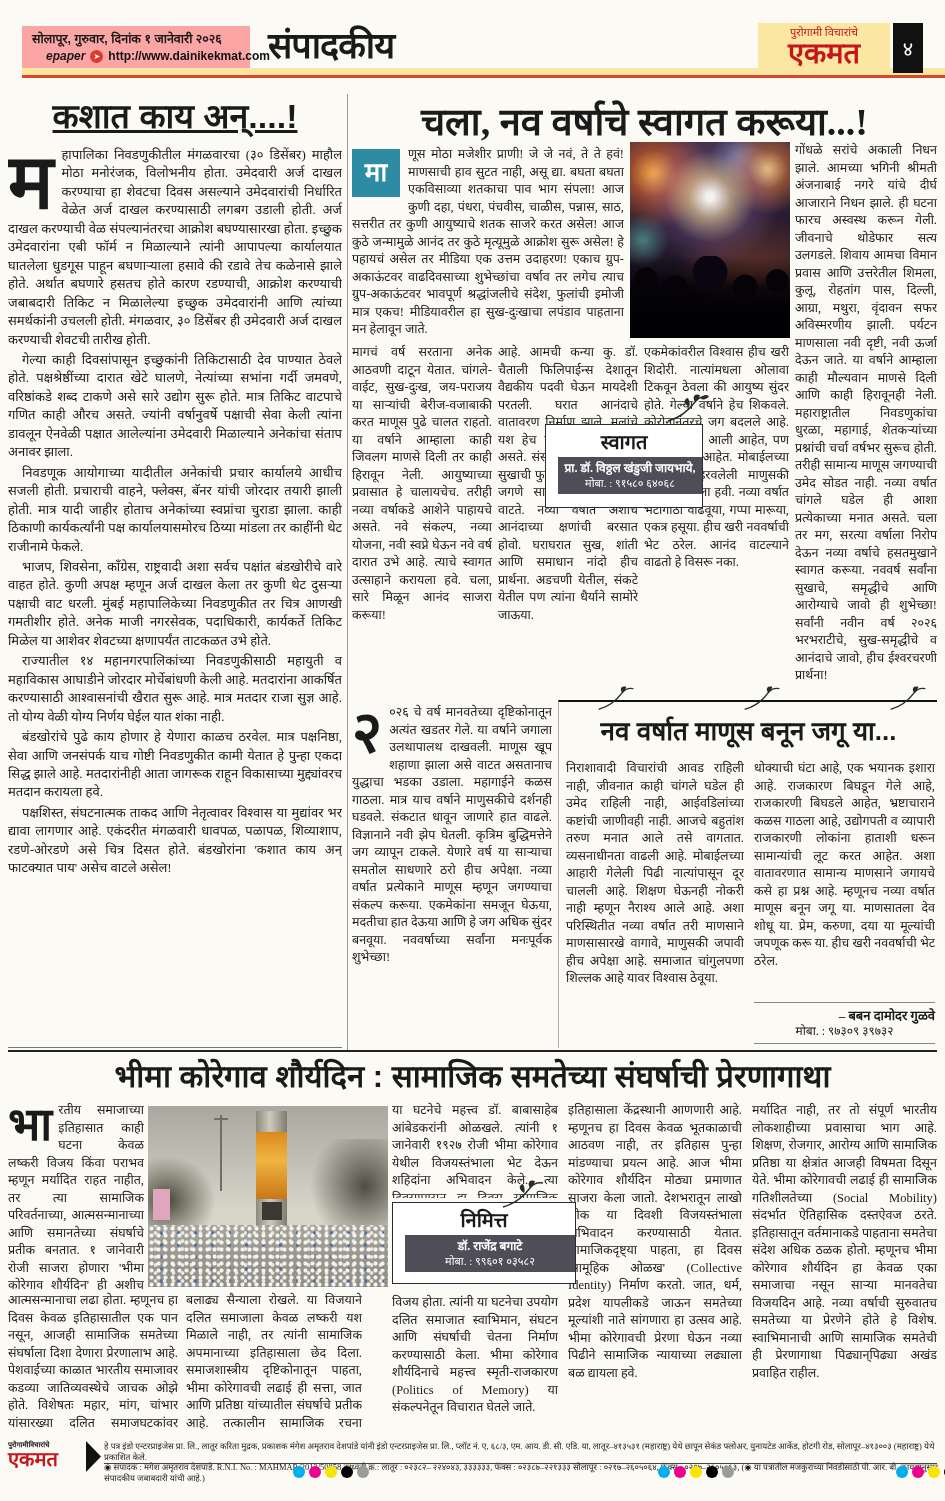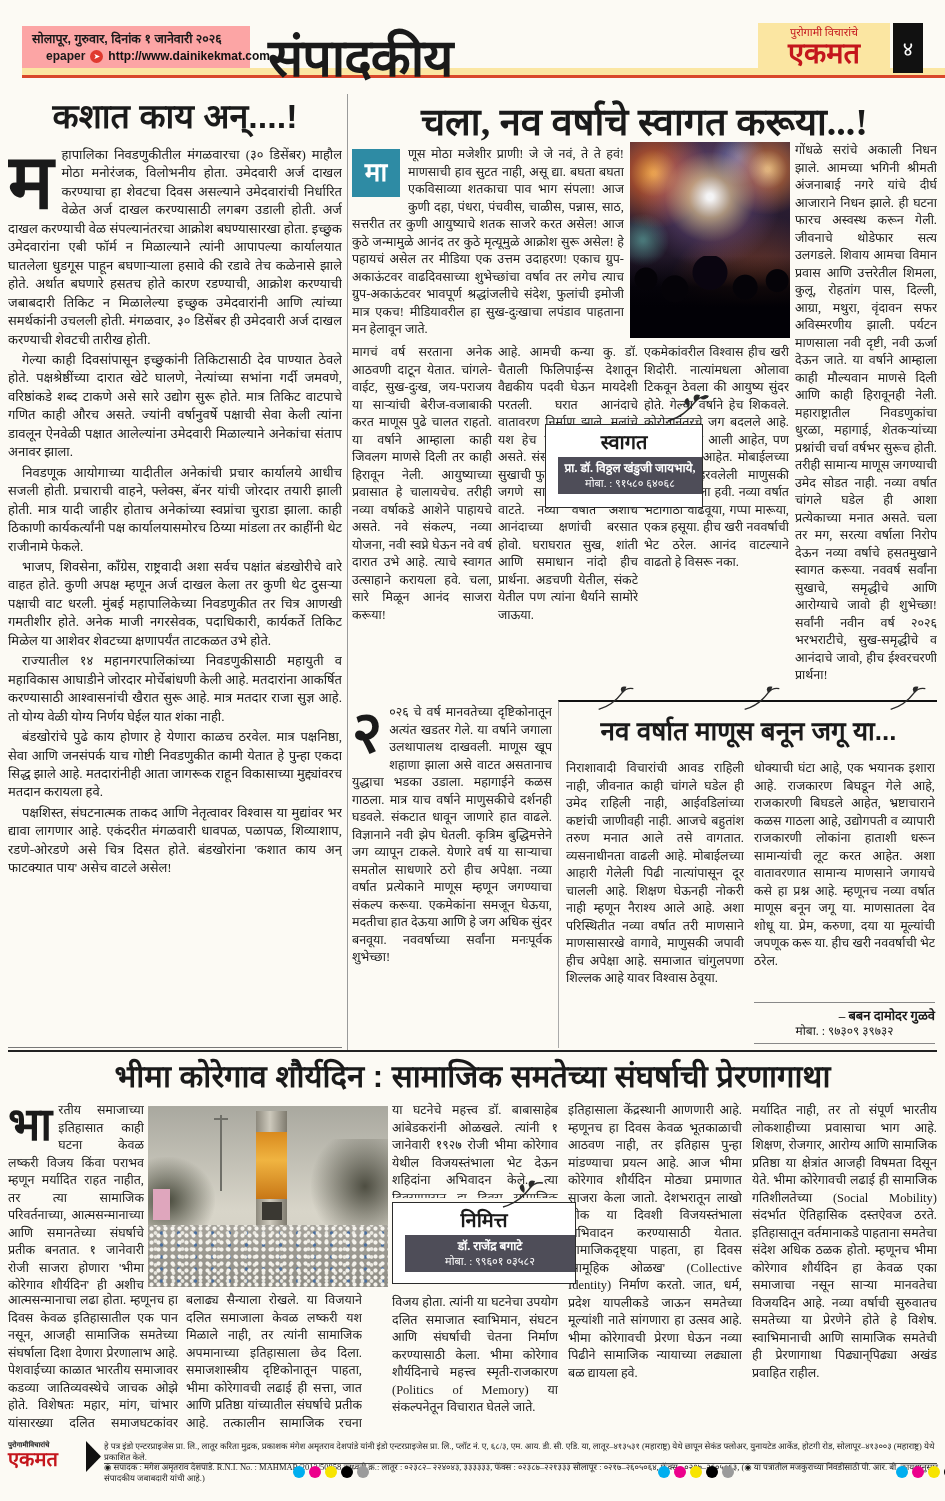--- a/index.html
+++ b/index.html
@@ -12,39 +12,39 @@
   .body-sm { font-size:12.5px; line-height:1.4; }
   .body-text p, .body-sm p { margin:0 0 2px 0; text-indent:14px; }
   .body-text p:first-of-type { text-indent:0; }
 
   
   .dateline-box { left:22px; top:26px; width:228px; height:42px; background:#fca5a5;
                   padding:4px 8px 2px 10px; }
   .dateline { font-size:12.5px; font-weight:bold; white-space:nowrap; font-family:"Liberation Sans",sans-serif; }
   .epaper-row { display:flex; align-items:center; gap:5px; margin-top:2px; padding-left:14px;
                 font-family:"Liberation Sans",sans-serif; }
-  .epaper-label { font-size:12px; font-weight:bold; }
+  .epaper-label { font-size:12px; font-weight:bold;font-style:italic; }
   .epaper-icon { width:13px; height:13px; border-radius:50%; background:#e03a2f; color:#fff;
                  font-size:8px; line-height:13px; text-align:center; flex:0 0 auto; }
   .epaper-url { font-size:12px; font-weight:bold; color:#111; text-decoration:none; }
   .header-strip { left:22px; top:68px; width:923px; height:7px; background:#fbe6a2; }
   .header-rule { left:22px; top:75px; width:923px; height:3px; background:#d9472b; }
-  .section-title { left:268px; top:20px; width:180px; font-size:52px; font-weight:900;
+  .section-title { left:268px; top:20px; width:180px; font-size:36px; font-weight:900;
                    font-family:"Liberation Sans",sans-serif; letter-spacing:-1px; }
   .logo-box { left:758px; top:23px; width:132px; height:50px; background:#fbe6a2;
               text-align:center; padding-top:3px; }
   .logo-tagline { font-size:11px; font-weight:normal; color:#c4161c; line-height:12px; }
   .logo-name { font-size:29px; font-weight:900; color:#c4161c; line-height:31px;
                font-family:"Liberation Sans",sans-serif; }
   .page-num-box { left:893px; top:23px; width:30px; height:50px; background:#111; color:#fff;
                   font-size:20px; display:flex; align-items:center; justify-content:center; }
 
   
   .la-headline { left:8px; top:92px; width:334px; text-align:center; font-size:34px; font-weight:900;
-                 font-family:"Liberation Sans",sans-serif; }
+                 font-family:"Liberation Sans",sans-serif;text-decoration:underline; }
   .la-body { left:8px; top:146px; width:334px; height:898px; }
   .drop-m { float:left; font-size:76px; line-height:60px; font-weight:700; padding:6px 8px 0 0; }
   .la-rule { left:8px; top:1047px; width:334px; height:1px; background:#777; }
   .v-divider { left:347px; top:94px; width:1px; height:956px; background:#9a9a9a; }
 
   
   .ma-headline { left:352px; top:94px; width:585px; text-align:center; font-size:38px; font-weight:900;
                  font-family:Liberation Serif, serif; }
   .ma-intro { left:352px; top:146px; width:272px; height:194px; }
   .drop-box { float:left; width:48px; height:48px; background:#2e8ba4; color:#fff; font-size:26px;

